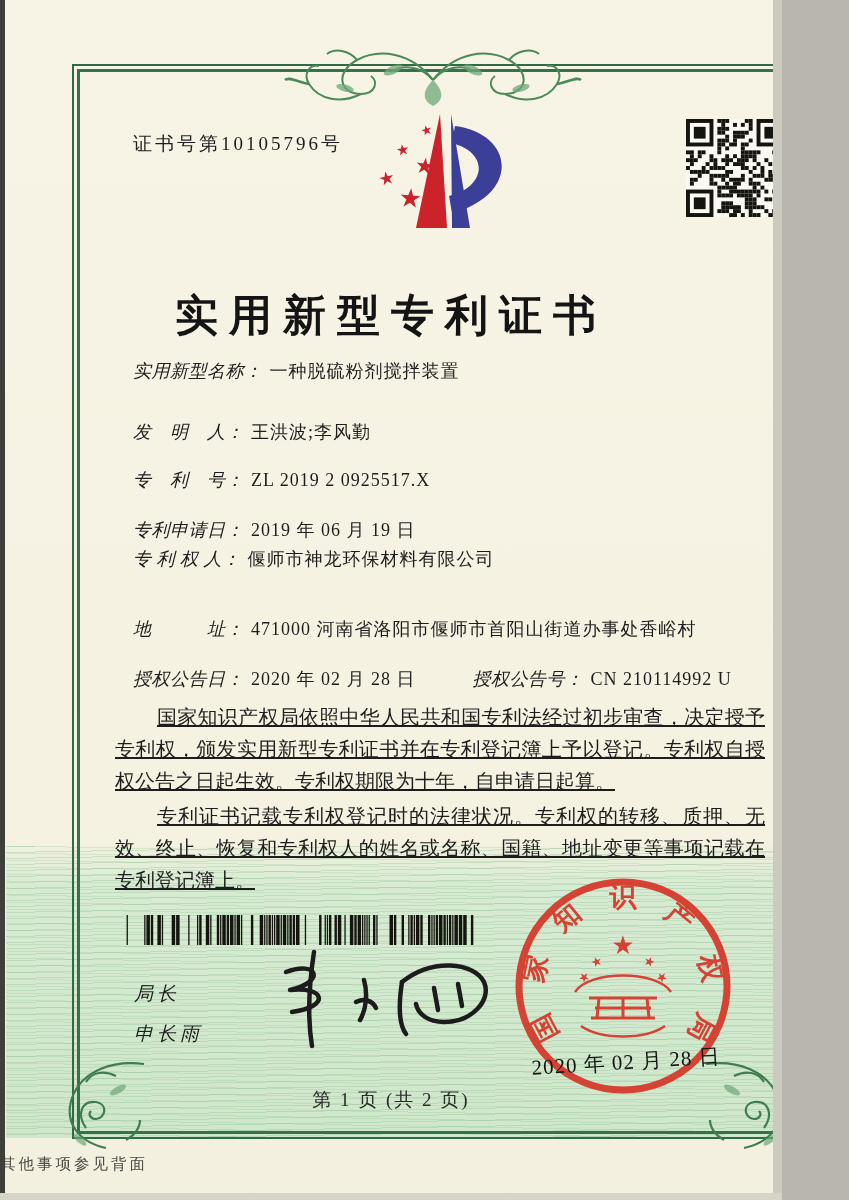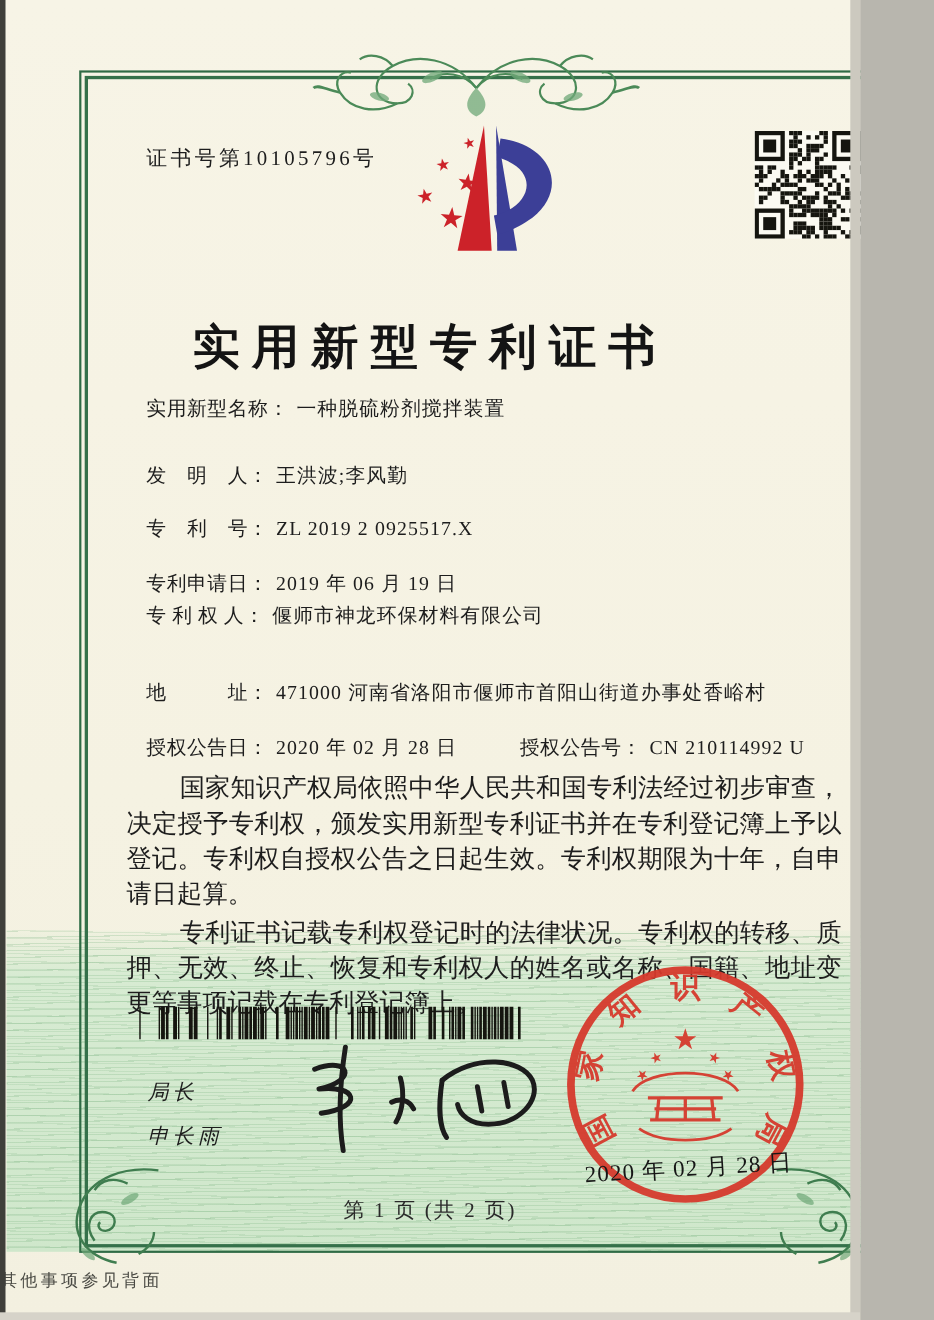--- a/index.html
+++ b/index.html
@@ -25,24 +25,24 @@
   .frame-inner{position:absolute;left:3px;top:3px;right:3px;bottom:3px;border:3px solid #35714a;}
   .orn{position:absolute;}
   .cert-no{position:absolute;left:133px;top:131px;font-size:19px;letter-spacing:3px;}
   .logo{position:absolute;left:352px;top:110px;width:165px;height:128px;}
   .qr{position:absolute;left:686px;top:119px;width:98px;height:98px;background:#fbfaf2;}
   .title{
     position:absolute;left:0;top:250px;width:100%;text-align:center;
     font-size:43px;font-weight:bold;letter-spacing:11px;color:#141414;margin-top:37px;
   }
   .row{position:absolute;left:133px;white-space:nowrap;font-size:18px;letter-spacing:.5px;}
-  .row .lab{margin-right:7px;}
+  .row .lab{margin-right:7px;font-style:italic;}
   .row .val{letter-spacing:1px;}
   .pair2{margin-left:52px;}
-  .paras{position:absolute;left:115px;top:701px;width:650px;font-size:23px;line-height:32px;text-align:justify;}
+  .paras{position:absolute;left:115px;top:701px;width:650px;font-size:20px;line-height:32px;text-align:justify;text-decoration:underline;}
   .paras p{margin:0;text-indent:2.1em;}
   .paras p+p{margin-top:3px;}
   .barcode{position:absolute;left:120px;top:915px;width:356px;height:30px;}
   .officer{position:absolute;left:134px;top:974px;font-size:19px;letter-spacing:4px;line-height:40px;font-style:italic;}
   .signature{position:absolute;left:252px;top:938px;width:250px;height:115px;}
   .seal{position:absolute;left:511px;top:874px;width:224px;height:224px;opacity:.94;}
   .seal-date{
     position:absolute;left:516px;top:1048px;width:220px;text-align:center;
     font-size:21px;letter-spacing:1px;color:#161616;transform:rotate(-3.5deg);
   }

